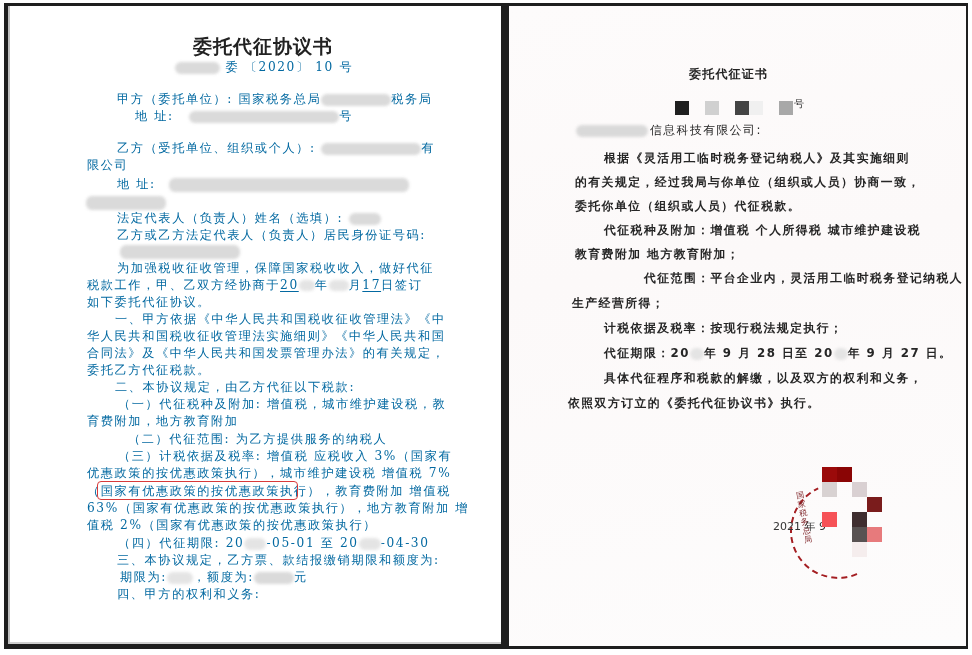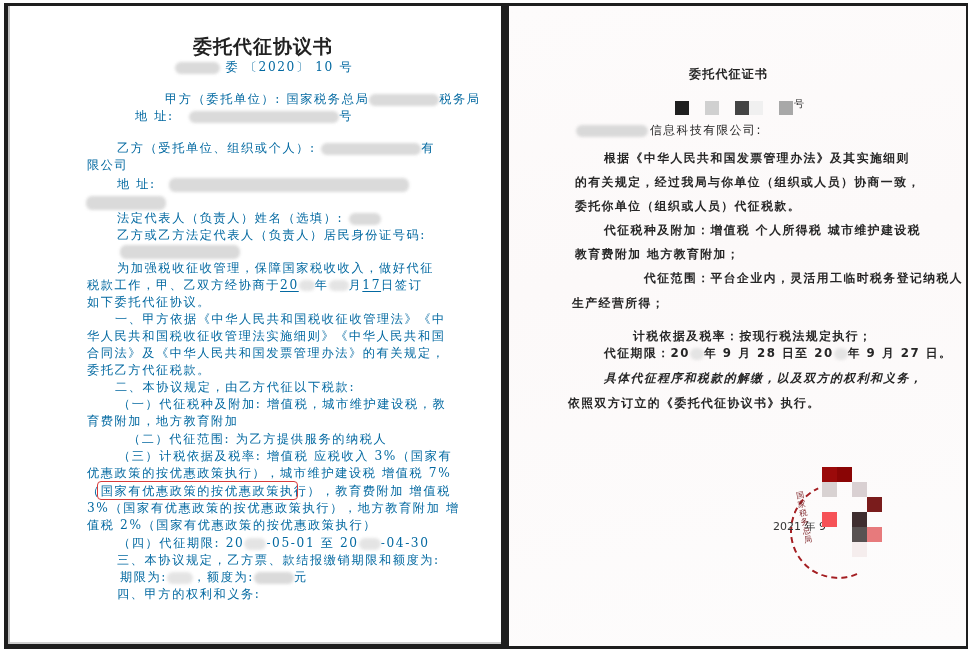--- a/index.html
+++ b/index.html
@@ -47,21 +47,21 @@
 <div id="left-page" class="page"></div>
 <div id="divider"></div>
 
 <div class="title" style="left:193px; top:34px; font-size:19px; letter-spacing:1px;">委托代征协议书</div>
 
 <div class="line" style="left:175px; top:59px;">
   <span class="blur" style="width:45px;height:12px;"></span>
   <span>委 〔2020〕 10 号</span>
 </div>
 
-<div class="line" style="left:117px; top:91px;margin-left:48px;">
+<div class="line" style="left:117px; top:91px;">
   <span>甲方（委托单位）: 国家税务总局</span><span class="blur" style="width:70px;height:12px;"></span><span>税务局</span>
 </div>
 <div class="line" style="left:135px; top:108px;">
   <span>地    址:</span>
   <span class="blur" style="width:150px;height:12px;margin-left:10px;"></span><span>号</span>
 </div>
 
 <div class="line" style="left:117px; top:140px;">
   <span>乙方（受托单位、组织或个人）:</span>
   <span class="blur" style="width:100px;height:12px;"></span><span>有</span>
@@ -94,21 +94,21 @@
 <div class="line" style="left:115px; top:379px;">二、本协议规定，由乙方代征以下税款:</div>
 <div class="line" style="left:118px; top:396px;">（一）代征税种及附加: 增值税，城市维护建设税，教</div>
 <div class="line" style="left:87px; top:413px;">育费附加，地方教育附加</div>
 <div class="line" style="left:128px; top:431px;">（二）代征范围: 为乙方提供服务的纳税人</div>
 <div class="line" style="left:118px; top:448px;">（三）计税依据及税率: 增值税 应税收入 3%（国家有</div>
 <div class="line" style="left:87px; top:465px;">优惠政策的按优惠政策执行），城市维护建设税 增值税 7%</div>
 <div class="line" style="left:87px; top:483px;">
   <span>（</span><span>国家有优惠政策的按优惠政策执行</span><span>），教育费附加 增值税</span>
 </div>
 <div class="red-box" style="left:97px; top:481px; width:201px; height:19px;"></div>
-<div class="line" style="left:87px; top:500px;">3%（国家有优惠政策的按优惠政策执行），地方教育附加 增</div>
+<div class="line" style="left:87px; top:500px;">63%（国家有优惠政策的按优惠政策执行），地方教育附加 增</div>
 <div class="line" style="left:87px; top:517px;">值税 2%（国家有优惠政策的按优惠政策执行）</div>
 <div class="line" style="left:118px; top:535px;">
   <span>（四）代征期限: 20</span><span class="blur light" style="width:22px;height:12px;"></span><span>-05-01 至 20</span><span class="blur light" style="width:22px;height:12px;"></span><span>-04-30</span>
 </div>
 <div class="line" style="left:117px; top:552px;">三、本协议规定，乙方票、款结报缴销期限和额度为:</div>
 <div class="line" style="left:120px; top:569px;">
   <span>期限为:</span><span class="blur light" style="width:26px;height:12px;"></span><span>，额度为:</span><span class="blur" style="width:40px;height:12px;"></span><span>元</span>
 </div>
 <div class="line" style="left:117px; top:586px;">四、甲方的权利和义务:</div>
 
@@ -122,37 +122,37 @@
   <div class="px" style="left:735px; top:101px; width:14px; height:14px; background:#444;"></div>
   <div class="px" style="left:749px; top:101px; width:14px; height:14px; background:#f0f0f0;"></div>
   <div class="px" style="left:779px; top:101px; width:14px; height:14px; background:#a8a8a8;"></div>
   <div class="px rline" style="left:794px; top:96px; font-size:10px; font-weight:normal;">号</div>
 </div>
 
 <div class="rline" style="left:576px; top:122px; font-weight:normal;">
   <span class="blur" style="width:72px;height:12px;margin-right:2px;"></span><span>信息科技有限公司:</span>
 </div>
 
-<div class="rline" style="left:604px; top:150px;">根据《中华人民共和国发票管理办法》及其实施细则</div>
+<div class="rline" style="left:604px; top:150px;">根据《灵活用工临时税务登记纳税人》及其实施细则</div>
 <div class="rline" style="left:575px; top:174px;">的有关规定，经过我局与你单位（组织或人员）协商一致，</div>
 <div class="rline" style="left:575px; top:198px;text-align:right;">委托你单位（组织或人员）代征税款。</div>
 
 <div class="rline" style="left:604px; top:222px;">代征税种及附加：增值税 个人所得税 城市维护建设税</div>
 <div class="rline" style="left:575px; top:246px;">教育费附加 地方教育附加；</div>
 
 <div class="rline" style="left:604px; top:270px;margin-left:40px;">代征范围：平台企业内，灵活用工临时税务登记纳税人</div>
 <div class="rline" style="left:572px; top:295px;">生产经营所得；</div>
 
-<div class="rline" style="left:604px; top:328px;margin-left:29px;">计税依据及税率：按现行税法规定执行；</div>
+<div class="rline" style="left:604px; top:320px;">计税依据及税率：按现行税法规定执行；</div>
 
 <div class="rline" style="left:604px; top:345px;">
   <span>代征期限：20</span><span class="blur light" style="width:14px;height:12px;"></span><span>年 9 月 28 日至 20</span><span class="blur light" style="width:14px;height:12px;"></span><span>年 9 月 27 日。</span>
 </div>
 
-<div class="rline" style="left:604px; top:370px;font-style:italic;">具体代征程序和税款的解缴，以及双方的权利和义务，</div>
+<div class="rline" style="left:604px; top:370px;">具体代征程序和税款的解缴，以及双方的权利和义务，</div>
 <div class="rline" style="left:568px; top:395px;">依照双方订立的《委托代征协议书》执行。</div>
 
 <div class="stamp-arc"></div>
 <div class="stamp-text">国家税务总局</div>
 <div class="px" style="left:773px; top:519px; font-size:11px; color:#333; white-space:nowrap; font-family:'DejaVu Sans', sans-serif;">2021 年 9</div>
 
 <div>
   <div class="px" style="left:822px; top:467px; width:15px; height:15px; background:#9b0a0a;"></div>
   <div class="px" style="left:837px; top:467px; width:15px; height:15px; background:#8a0505;"></div>
   <div class="px" style="left:822px; top:482px; width:15px; height:15px; background:#d8d2d2;"></div>

